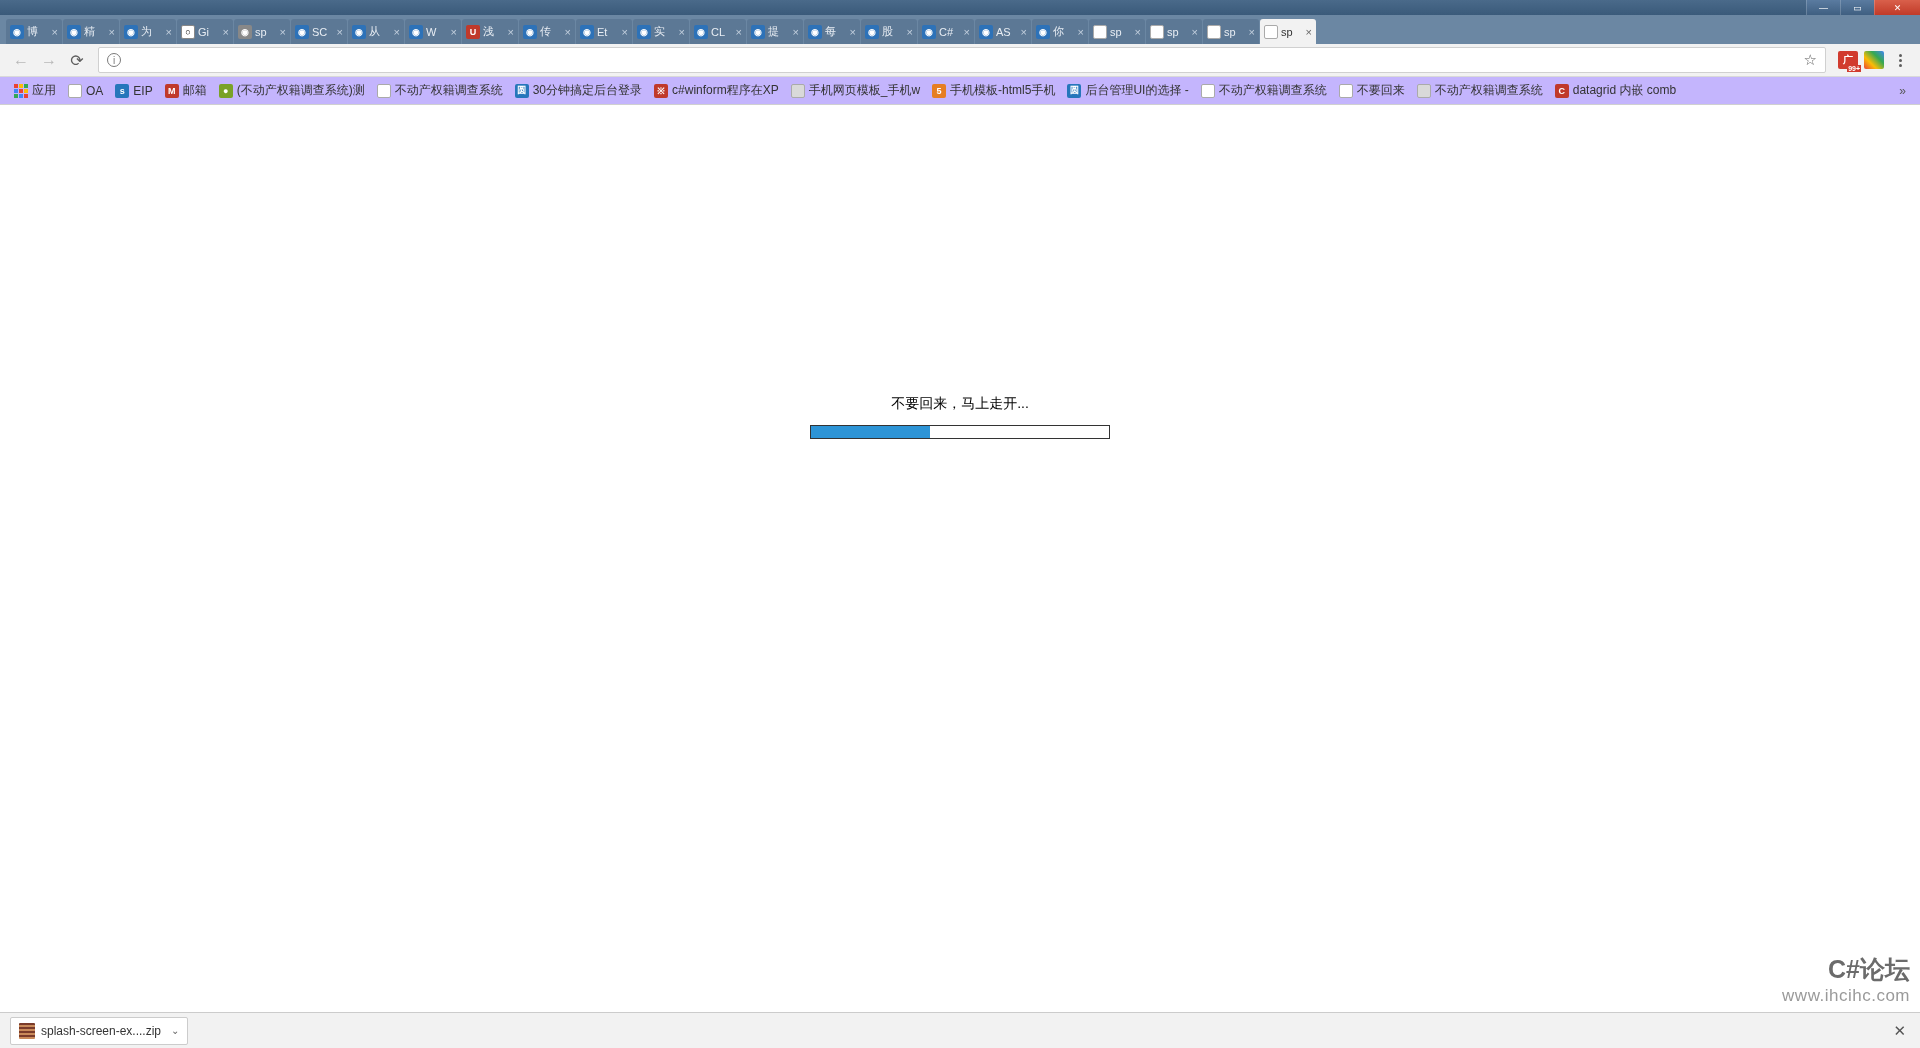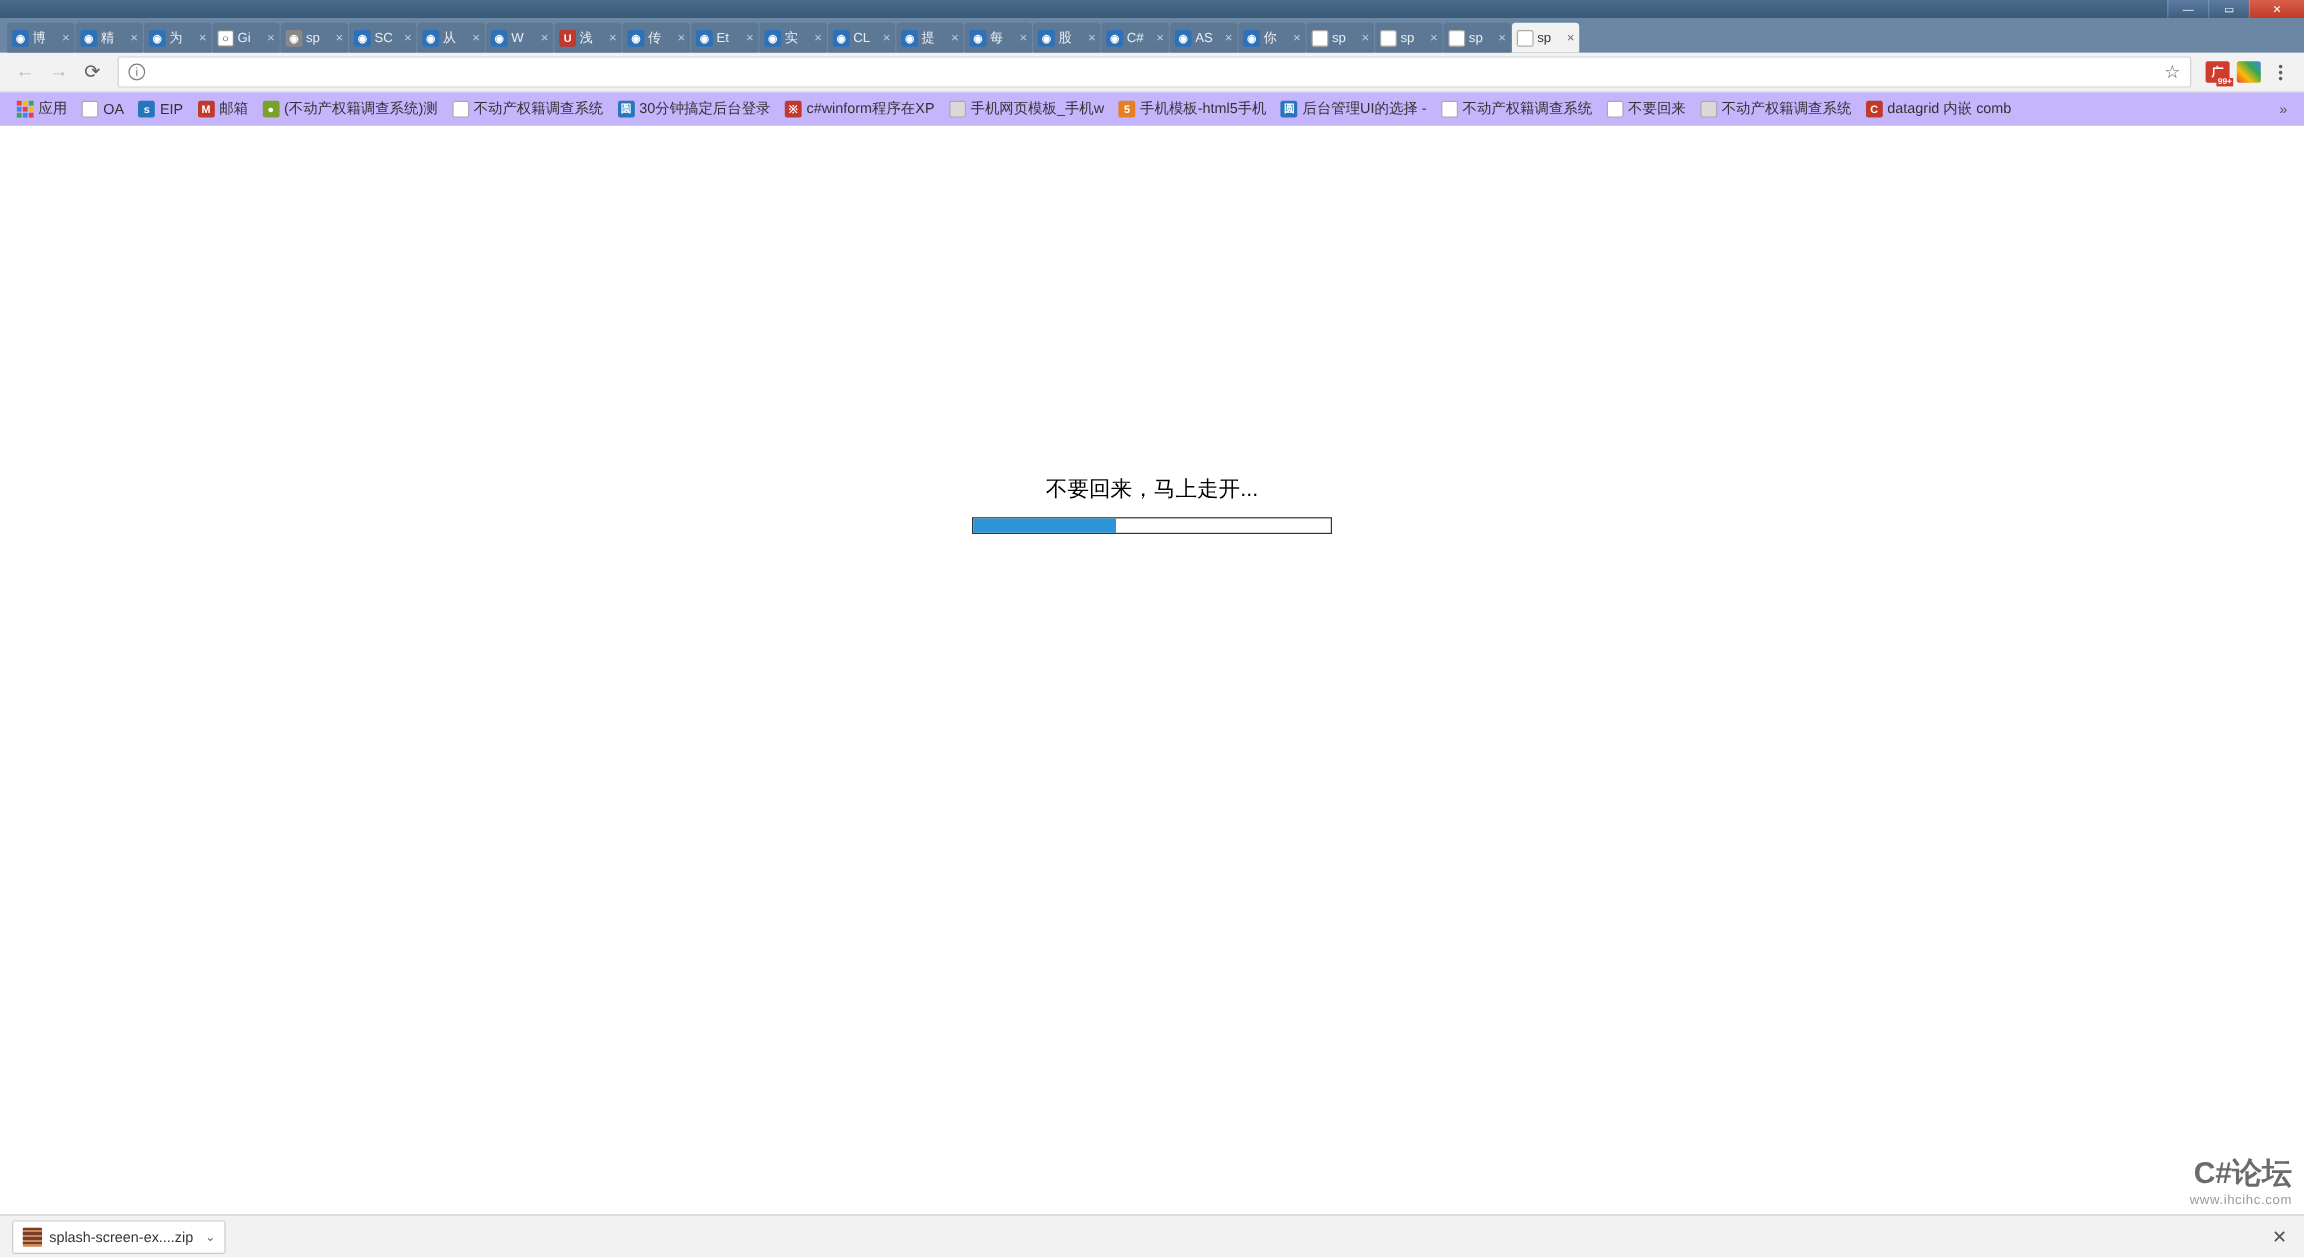--- a/index.html
+++ b/index.html
@@ -53,35 +53,35 @@
 .i-blue { background:#2676bb; color:#fff;}
 .i-red { background:#c0392b; color:#fff;}
 .i-orange { background:#e67e22; color:#fff;}
 .i-green { background:#7aa228; color:#fff;}
 .i-rbox { background:#d9d9d9; border:1px solid #aaa;}
 .bm-more { margin-left:auto; padding:0 6px; font-size:12px; color:#555;}
 
 
 .viewport { position:absolute; left:0; right:0; top:105px; bottom:36px; background:#ffffff; display:flex; align-items:flex-start; justify-content:center; padding-top:290px;}
 .splash { text-align:center;}
-.splash-text { font-size:18px; color:#000; margin-bottom:12px;}
+.splash-text { font-size:14px; color:#000; margin-bottom:12px;}
 .progress { width:300px; height:14px; border:1px solid #333; margin:0 auto; background:#fff;}
 .progress-fill { height:100%; background:#2d94d6; width:40%;}
 
 
 .dl-bar { position:absolute; left:0; right:0; bottom:0; height:36px; background:#f2f2f2; border-top:1px solid #ccc; display:flex; align-items:center; padding:0 10px;}
 .dl-item { height:28px; border:1px solid #ccc; background:#fff; display:flex; align-items:center; padding:0 8px; font-size:12px; color:#333; border-radius:2px;}
 .dl-icon { width:16px; height:16px; margin-right:6px; background:repeating-linear-gradient(#7a3b2a,#7a3b2a 2px,#c98a5a 2px,#c98a5a 4px); border-radius:1px;}
 .dl-chev { margin-left:10px; color:#666; font-size:10px;}
 .dl-close { margin-left:auto; color:#555; font-size:15px; padding:0 4px;}
 
 
 .watermark { position:absolute; right:10px; bottom:42px; text-align:right; color:#898989; pointer-events:none;}
 .watermark .l1 { font-size:25px; color:#6b6b6b; font-weight:bold;}
-.watermark .l2 { font-size:11px; color:#9a9a9a; letter-spacing:.5px;}
+.watermark .l2 { font-size:17px; color:#9a9a9a; letter-spacing:.5px;}
 </style>
 </head>
 <body>
 
 <div class="win-titlebar">
   <div class="win-btns">
     <div class="win-btn min">—</div>
     <div class="win-btn max">▭</div>
     <div class="win-btn close">✕</div>
   </div>

